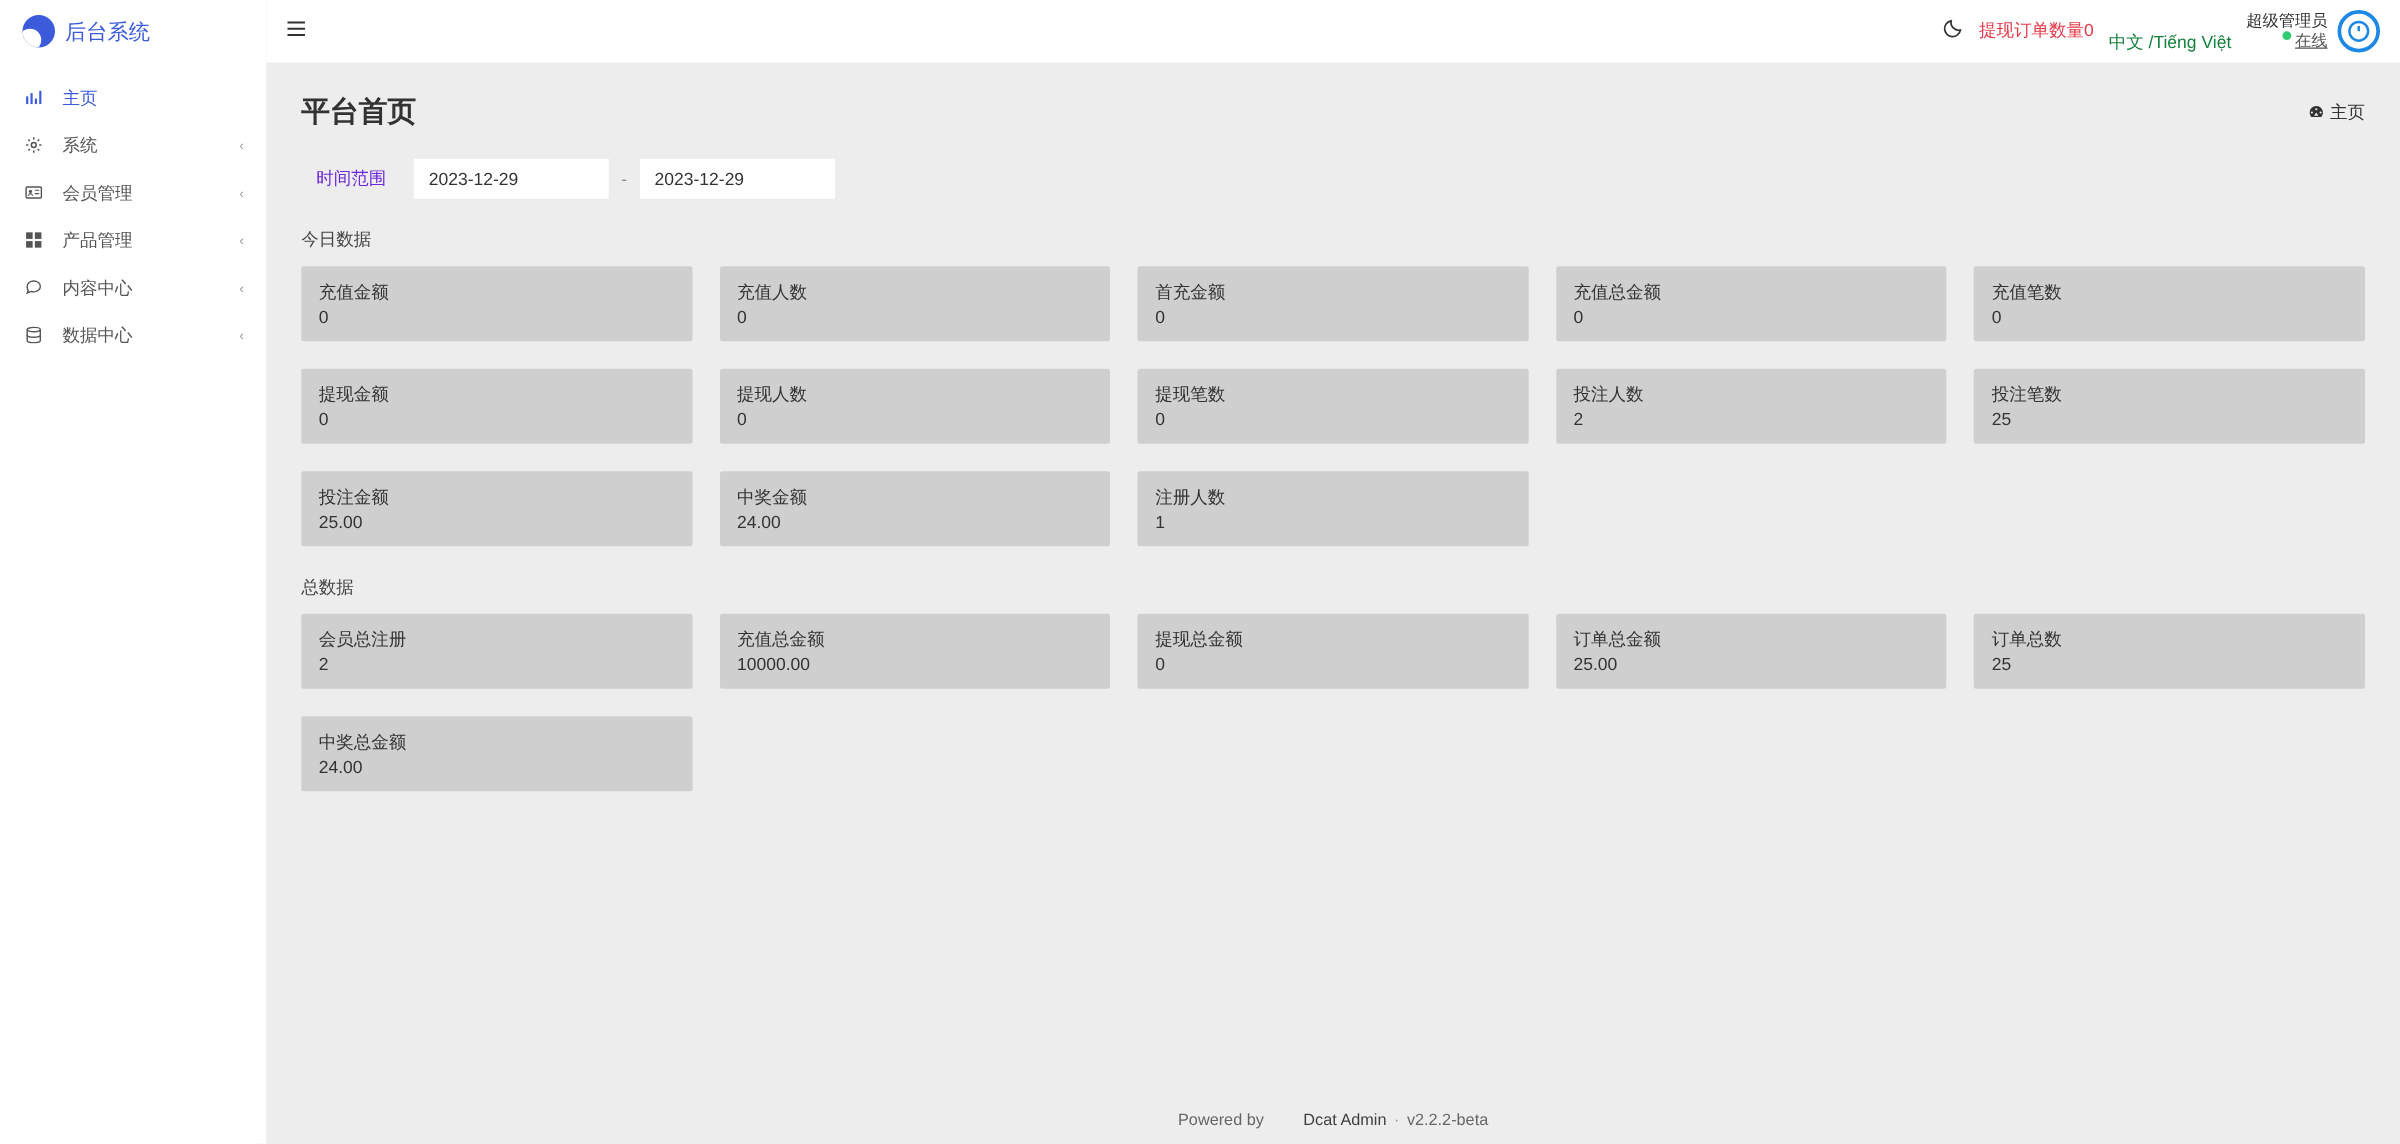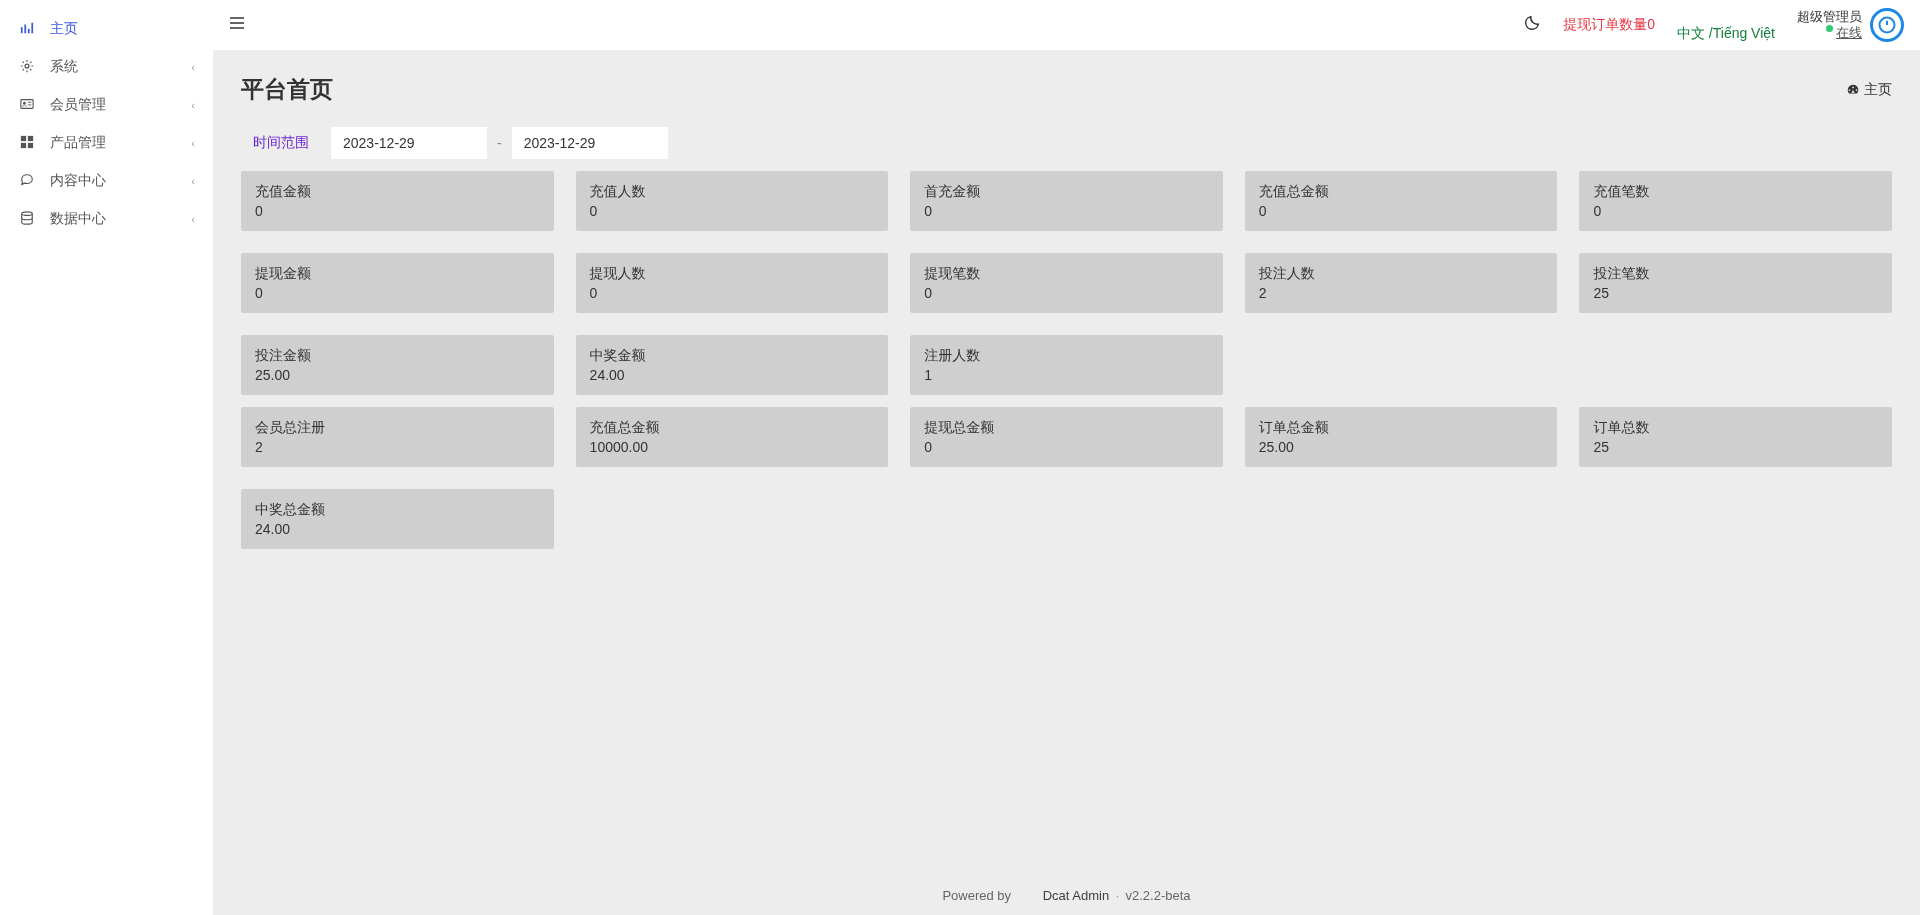--- a/index.html
+++ b/index.html
@@ -18,21 +18,21 @@
 .nav-item.active { color: #3b5bdb; }
 .nav-item .ico { width: 18px; text-align: center; margin-right: 14px; font-size: 14px; }
 .nav-item .label { flex: 1; }
 .nav-item .chev { color: #999; font-size: 11px; }
 
 .main { flex: 1; display: flex; flex-direction: column; overflow: hidden; }
 
 .topbar { height: 50px; background: #fff; display: flex; align-items: center; padding: 0 16px; }
 .hamburger { cursor: pointer; font-size: 18px; color: #333; }
 .spacer { flex: 1; }
-.top-right { display: flex; align-items: center; gap: 22px; }
+.top-right { display: flex; align-items: center; gap: 12px; }
 .moon { font-size: 17px; color: #333; cursor: pointer; }
 .withdraw { color: #e63946; font-size: 14px; cursor: pointer; }
 .lang { color: #15803d; cursor: pointer; margin-top: 18px; }
 .user-box { display: flex; align-items: center; gap: 8px; cursor: pointer; }
 .user-meta { display: flex; flex-direction: column; align-items: flex-end; line-height: 1.2; }
 .user-name { font-size: 13px; color: #333; }
 .user-status { font-size: 13px; color: #555; display: flex; align-items: flex-start; gap: 3px; text-decoration: underline; }
 .dot-online { width: 7px; height: 7px; border-radius: 50%; background: #2ecc71; display: inline-block; }
 .avatar { width: 34px; height: 34px; border-radius: 50%; border: 3px solid #1e88e5; display: flex; align-items: center; justify-content: center; }
 .avatar svg { width: 20px; height: 20px; }
@@ -57,20 +57,24 @@
 
 .footer { text-align: center; padding: 12px 0; color: #666; font-size: 13px; }
 .footer a { color: #404040; text-decoration: none; margin-left: 28px; }
 .footer .sep { margin: 0 6px; color: #999; }
 </style>
 </head>
 <body>
 
 <div class="app">
   <aside class="sidebar">
+    <div class="logo-row">
+      <span class="logo-mark"></span>
+      <span class="logo-text">后台系统</span>
+    </div>
     <nav class="nav">
       <div class="nav-item active">
         <span class="ico">
           <svg viewBox="0 0 16 16" width="14" height="14" fill="currentColor">
               <rect x="1" y="7" width="2" height="7"></rect>
               <rect x="5" y="4" width="2" height="10"></rect>
               <rect x="9" y="9" width="2" height="5"></rect>
               <rect x="13" y="2" width="2" height="12"></rect>
             </svg>
         </span>
@@ -183,20 +187,21 @@
         </div>
       </div>
 
       <div class="daterange">
         <span class="date-label">时间范围</span>
         <input class="date-input" value="2023-12-29" style="">
         <span class="date-sep">-</span>
         <input class="date-input" value="2023-12-29" style="">
       </div>
 
+      <div class="section-title">今日数据</div>
       <div class="cards" id="today-cards">
           <div class="card">
             <div class="card-label">充值金额</div>
             <div class="card-value">0</div>
           </div>
           <div class="card">
             <div class="card-label">充值人数</div>
             <div class="card-value">0</div>
           </div>
           <div class="card">
@@ -238,20 +243,21 @@
           <div class="card">
             <div class="card-label">中奖金额</div>
             <div class="card-value">24.00</div>
           </div>
           <div class="card">
             <div class="card-label">注册人数</div>
             <div class="card-value">1</div>
           </div>
         </div>
 
+      <div class="section-title">总数据</div>
       <div class="cards" id="total-cards">
           <div class="card">
             <div class="card-label">会员总注册</div>
             <div class="card-value">2</div>
           </div>
           <div class="card">
             <div class="card-label">充值总金额</div>
             <div class="card-value">10000.00</div>
           </div>
           <div class="card">

